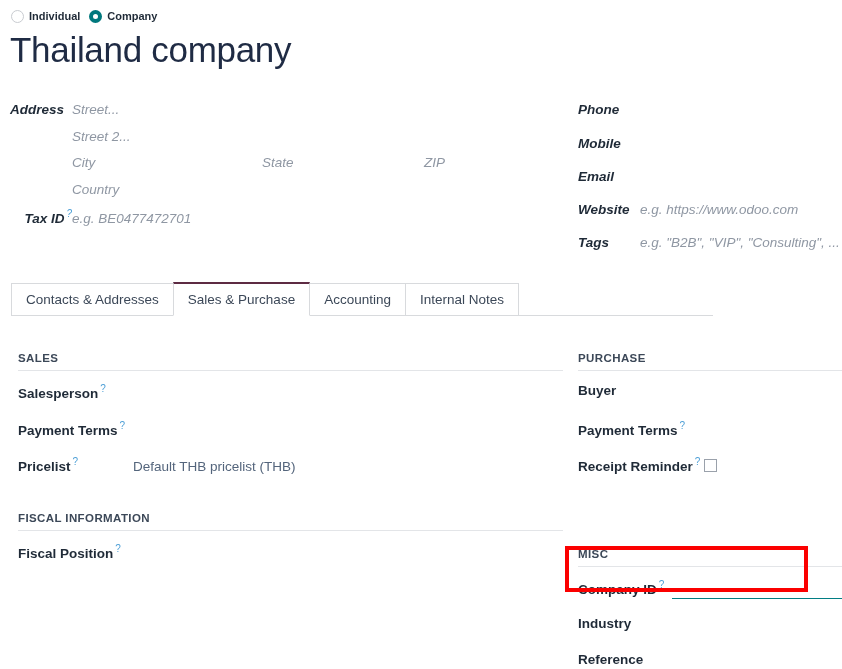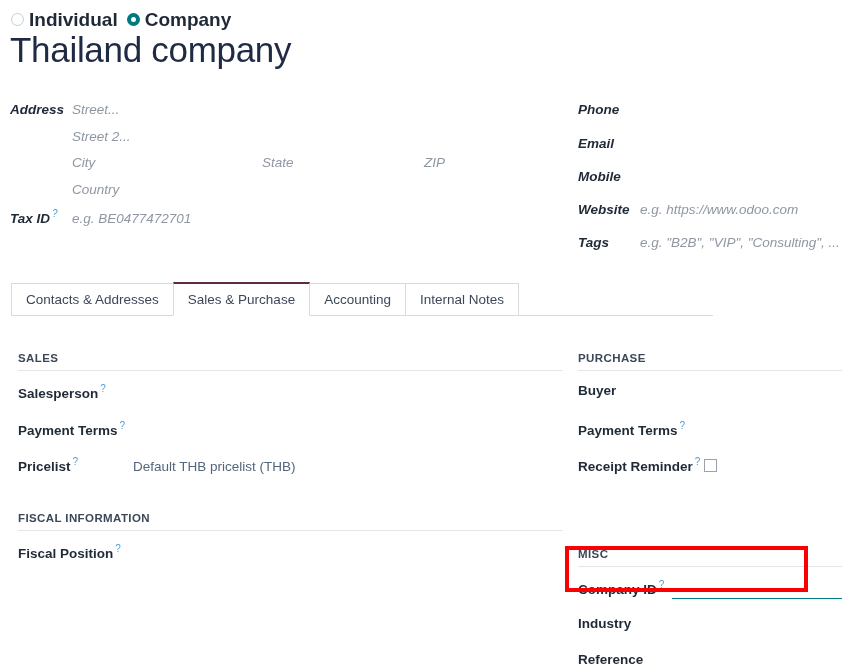--- a/index.html
+++ b/index.html
@@ -22,21 +22,21 @@
   }
 
   
   .radio-row {
     position: absolute;
     left: 11px;
     top: 10px;
     display: flex;
     align-items: center;
     gap: 9px;
-    font-size: 19px;
+    font-size: 11px;
     font-weight: bold;
     color: #1f2a37;
   }
   .radio-opt {
     display: flex;
     align-items: center;
     gap: 5px;
     cursor: pointer;
   }
   .radio-dot {
@@ -79,21 +79,21 @@
     font-style: italic;
   }
   .flabel {
     font-size: 13.5px;
     font-weight: bold;
     color: #1f2a37;
     white-space: nowrap;
     flex: none;
   }
   .flabel-addr { width: 62px; }
-  .flabel-tax  { width: 62px; }
+  .flabel-tax  { width: 62px; text-align: right; }
   .help {
     color: #4d9fd6;
     font-size: 10px;
     font-weight: normal;
     margin-left: 2px;
     vertical-align: super;
     cursor: pointer;
   }
   .fval {
     font-size: 13.5px;
@@ -267,25 +267,25 @@
         <span class="fval">e.g. BE0477472701</span>
       </div>
     </div>
 
     <div class="col-right">
       <div class="frow" style="height:34px;">
         <span class="rlabel">Phone</span>
         <span class="fval"></span>
       </div>
       <div class="frow" style="height:33px;">
+        <span class="rlabel">Mobile</span>
+        <span class="fval"></span>
+      </div>
+      <div class="frow" style="height:33px;">
         <span class="rlabel">Email</span>
-        <span class="fval"></span>
-      </div>
-      <div class="frow" style="height:33px;">
-        <span class="rlabel">Mobile</span>
         <span class="fval"></span>
       </div>
       <div class="frow" style="height:33px;">
         <span class="rlabel">Website</span>
         <span class="fval">e.g. https://www.odoo.com</span>
       </div>
       <div class="frow">
         <span class="rlabel">Tags</span>
         <span class="fval">e.g. "B2B", "VIP", "Consulting", ...</span>
       </div>

